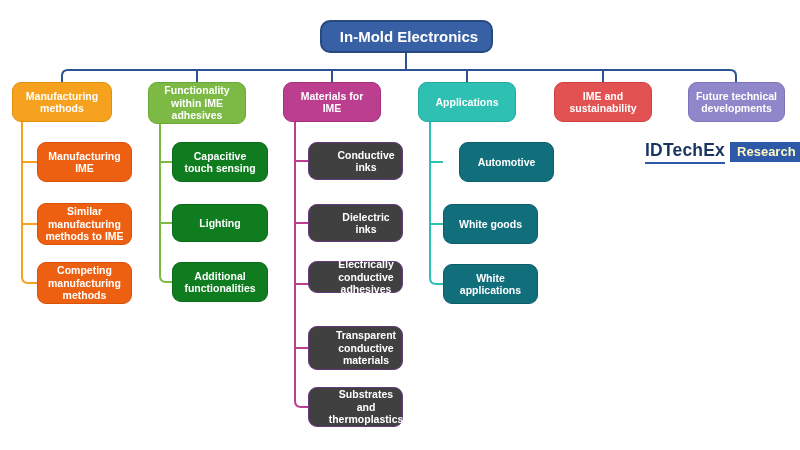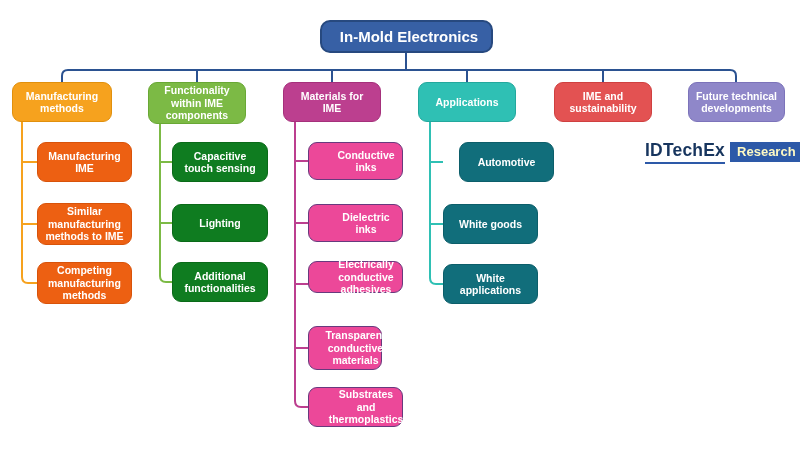--- a/index.html
+++ b/index.html
@@ -39,21 +39,21 @@
     border: 2px solid #27497F;
   }
   
   .b1-parent { background: #F6A21E; border: 1.5px solid #E1900D; }
   .b1-child  { background: #ED6012; border: 1.5px solid #D8530A; }
   
   .b2-parent { background: #7CBA45; border: 1.5px solid #69A835; }
   .b2-child  { background: #0F7C20; border: 1.5px solid #0A6A18; }
   
   .b3-parent { background: #BC3F8F; border: 1.5px solid #A5307B; }
-  .b3-child  { background: #ec4899; border: 1.5px solid #673A7E; padding-left: 24px; }
+  .b3-child  { background: #404040; border: 1.5px solid #673A7E; padding-left: 24px; }
   
   .b4-parent { background: #2FC0B4; border: 1.5px solid #23A89D; }
   .b4-child  { background: #116E7B; border: 1.5px solid #0C5E6A; }
   
   .b5-parent { background: #E35252; border: 1.5px solid #CF4040; }
   
   .b6-parent { background: #8F87C9; border: 1.5px solid #7C73BA; }
 
   .logo {
     position: absolute;
@@ -128,35 +128,35 @@
 IME</div>
   <div class="node b1-child" style="left:37px; top:203px; width:95px; height:42px;">Similar
 manufacturing
 methods to IME</div>
   <div class="node b1-child" style="left:37px; top:262px; width:95px; height:42px;">Competing
 manufacturing
 methods</div>
 
   <div class="node b2-parent" style="left:148px; top:82px; width:98px; height:42px;">Functionality
 within IME
-components</div>
+adhesives</div>
   <div class="node b2-child" style="left:172px; top:204px; width:96px; height:38px;">Lighting</div>
   <div class="node b2-child" style="left:172px; top:142px; width:96px; height:40px;">Capacitive
 touch sensing</div>
   <div class="node b2-child" style="left:172px; top:262px; width:96px; height:40px;">Additional
 functionalities</div>
 
   <div class="node b3-parent" style="left:283px; top:82px; width:98px; height:40px;">Materials for
 IME</div>
   <div class="node b3-child" style="left:308px; top:142px; width:95px; height:38px;">Conductive inks</div>
   <div class="node b3-child" style="left:308px; top:204px; width:95px; height:38px;">Dielectric inks</div>
   <div class="node b3-child" style="left:308px; top:261px; width:95px; height:32px;">Electrically
 conductive
 adhesives</div>
-  <div class="node b3-child" style="left:308px; top:326px; width:74px; height:44px;">Transparent
+  <div class="node b3-child" style="left:308px; top:326px; width:95px; height:44px;">Transparent
 conductive
 materials</div>
   <div class="node b3-child" style="left:308px; top:387px; width:95px; height:40px;">Substrates and
 thermoplastics</div>
 
   <div class="node b4-parent" style="left:418px; top:82px; width:98px; height:40px;">Applications</div>
   <div class="node b4-child" style="left:443px; top:142px; width:95px; height:40px;margin-left:16px;">Automotive</div>
   <div class="node b4-child" style="left:443px; top:204px; width:95px; height:40px;">White goods</div>
   <div class="node b4-child" style="left:443px; top:264px; width:95px; height:40px;">White
 applications</div>

